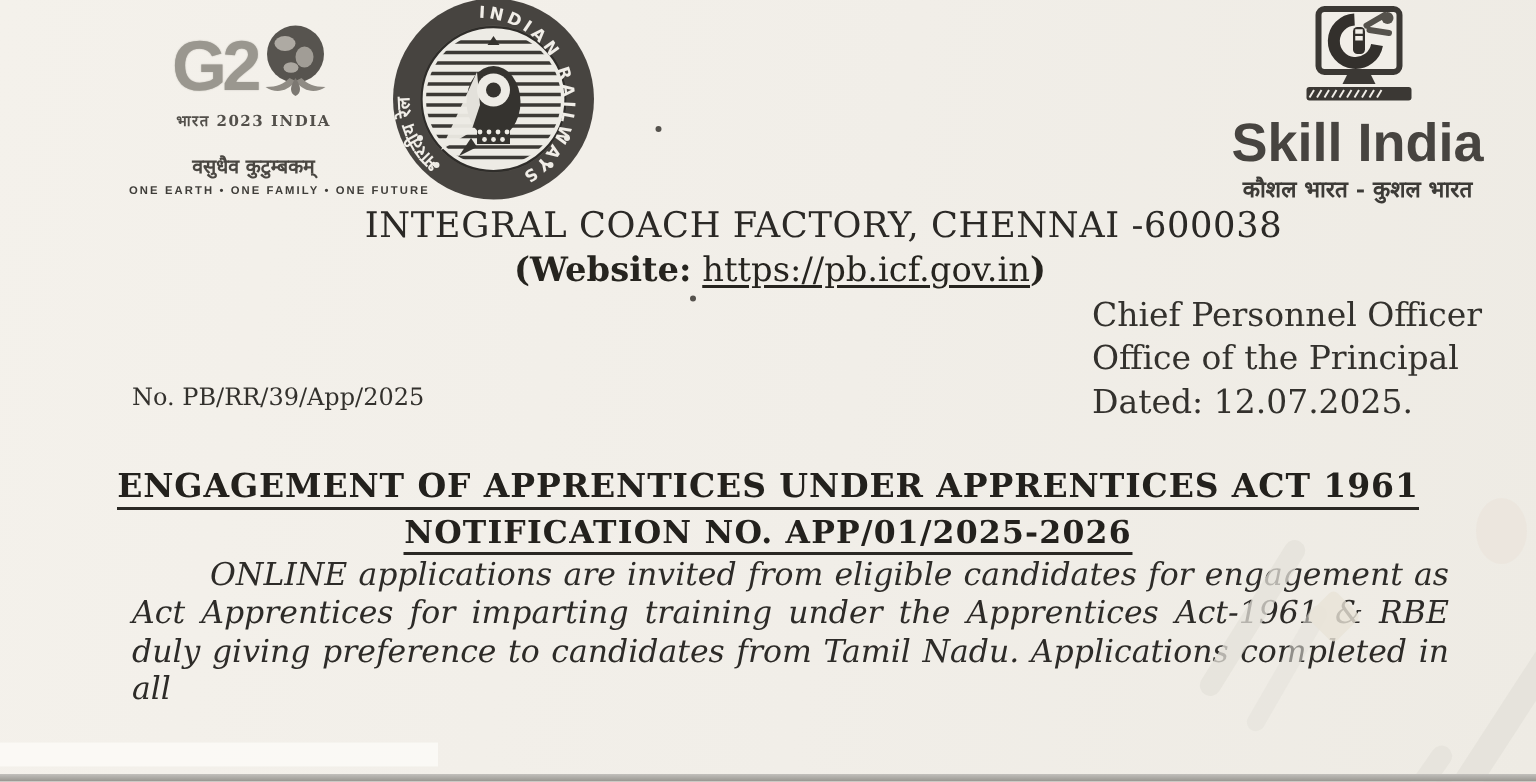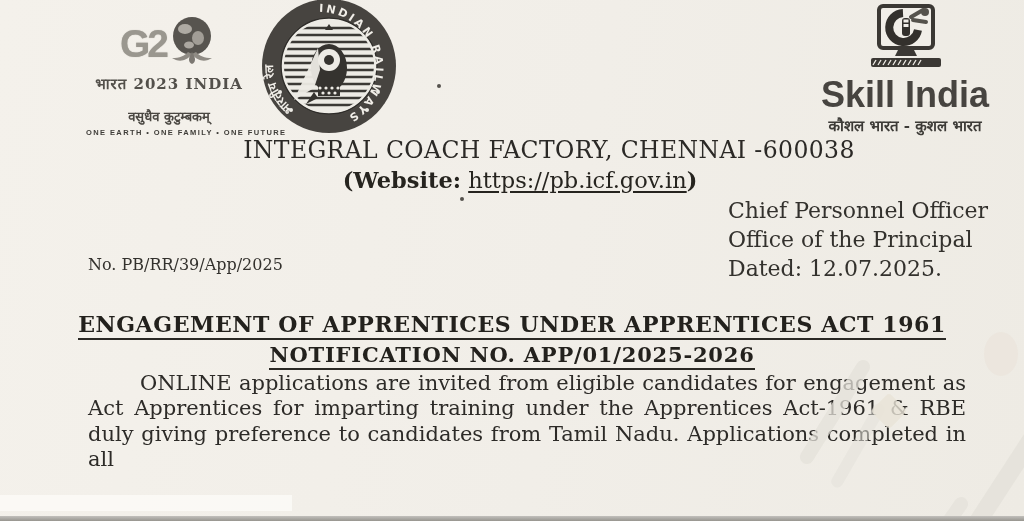--- a/index.html
+++ b/index.html
@@ -6,23 +6,23 @@
   html,body { background:#c9c7c3; }
   #page {
     position:relative; width:1024px; height:521px; overflow:hidden;
     background:linear-gradient(100deg,#f4f1eb 0%,#f1eee8 55%,#eeebe4 100%);
     font-family:"DejaVu Serif","Liberation Serif",serif;
     color:#2e2c29;
   }
   
   .g20 { position:absolute; left:86px; top:14px; width:166px; text-align:center; }
   .g20-row { display:flex; align-items:center; justify-content:center; }
-  .g20-text { font-family:"Liberation Sans",sans-serif; font-size:39px; font-weight:bold;
+  .g20-text { font-family:"Liberation Sans",sans-serif; font-size:47px; font-weight:bold;
               color:#9a978f; letter-spacing:-3px; line-height:1; text-shadow:0 0 1px #b5b2aa; }
-  .g20-sub { font-size:15px; font-weight:bold; color:#53504b; margin-top:1px; letter-spacing:1px; }
+  .g20-sub { font-size:10px; font-weight:bold; color:#53504b; margin-top:1px; letter-spacing:1px; }
   .g20-motto { font-size:13px; font-weight:bold; color:#4a4742; margin-top:14px; }
   .g20-motto-en { font-family:"Liberation Sans",sans-serif; font-size:7.5px; font-weight:bold;
                   letter-spacing:1.4px; color:#3f3d39; margin-top:3px; white-space:nowrap; }
   .rail-logo { position:absolute; left:256px; top:-4px; }
   .skill { position:absolute; left:796px; top:4px; width:218px; text-align:center; }
   .skill-word { font-family:"Liberation Sans",sans-serif; font-size:36px; font-weight:bold;
                 color:#474440; letter-spacing:0px; line-height:1.0; margin-top:1px; }
   .skill-tag { font-size:15px; font-weight:bold; color:#3d3b37; margin-top:2px; }
   
   .org-line { position:absolute; left:74px; right:0; top:136px; text-align:center;
@@ -36,21 +36,21 @@
   
   .h-wrap { position:absolute; left:0; right:0; text-align:center; }
   .h1w { top:311px; } .h2w { top:342px; }
   .doc-h { display:inline-block; font-weight:bold; color:#23211d;
            border-bottom:2.5px solid #2a2824; padding-bottom:1px; }
   .h1w .doc-h { font-size:22px; letter-spacing:0.6px; }
   .h2w .doc-h { font-size:21px; letter-spacing:0.8px; }
   
   .para { position:absolute; left:88px; top:371px; width:878px;
           font-size:21px; line-height:25.3px; color:#2d2b28; }
-  .pline { text-align:justify; text-align-last:justify; white-space:normal; }
+  .pline { text-align:justify; text-align-last:justify; white-space:normal;font-style:italic; }
   .pline.indent { text-indent:52px; }
   
   .artifact { position:absolute; pointer-events:none; }
   .band-bottom { left:0; right:0; bottom:0; height:5px;
                  background:linear-gradient(#c2c0bc,#97958f); }
   .strip-white { left:0; top:495px; width:292px; height:16px; background:#fbfaf7; opacity:.85; }
   .wm { background:#e4e1da; border-radius:8px; opacity:.75; }
   .wm1 { left:828px; top:352px; width:14px; height:120px; transform:rotate(32deg); }
   .wm2 { left:852px; top:398px; width:12px; height:95px;  transform:rotate(30deg); opacity:.55; }
   .wm3 { left:876px; top:398px; width:26px; height:26px; transform:rotate(45deg); background:#e9e3d7; border-radius:4px; opacity:.8; }

